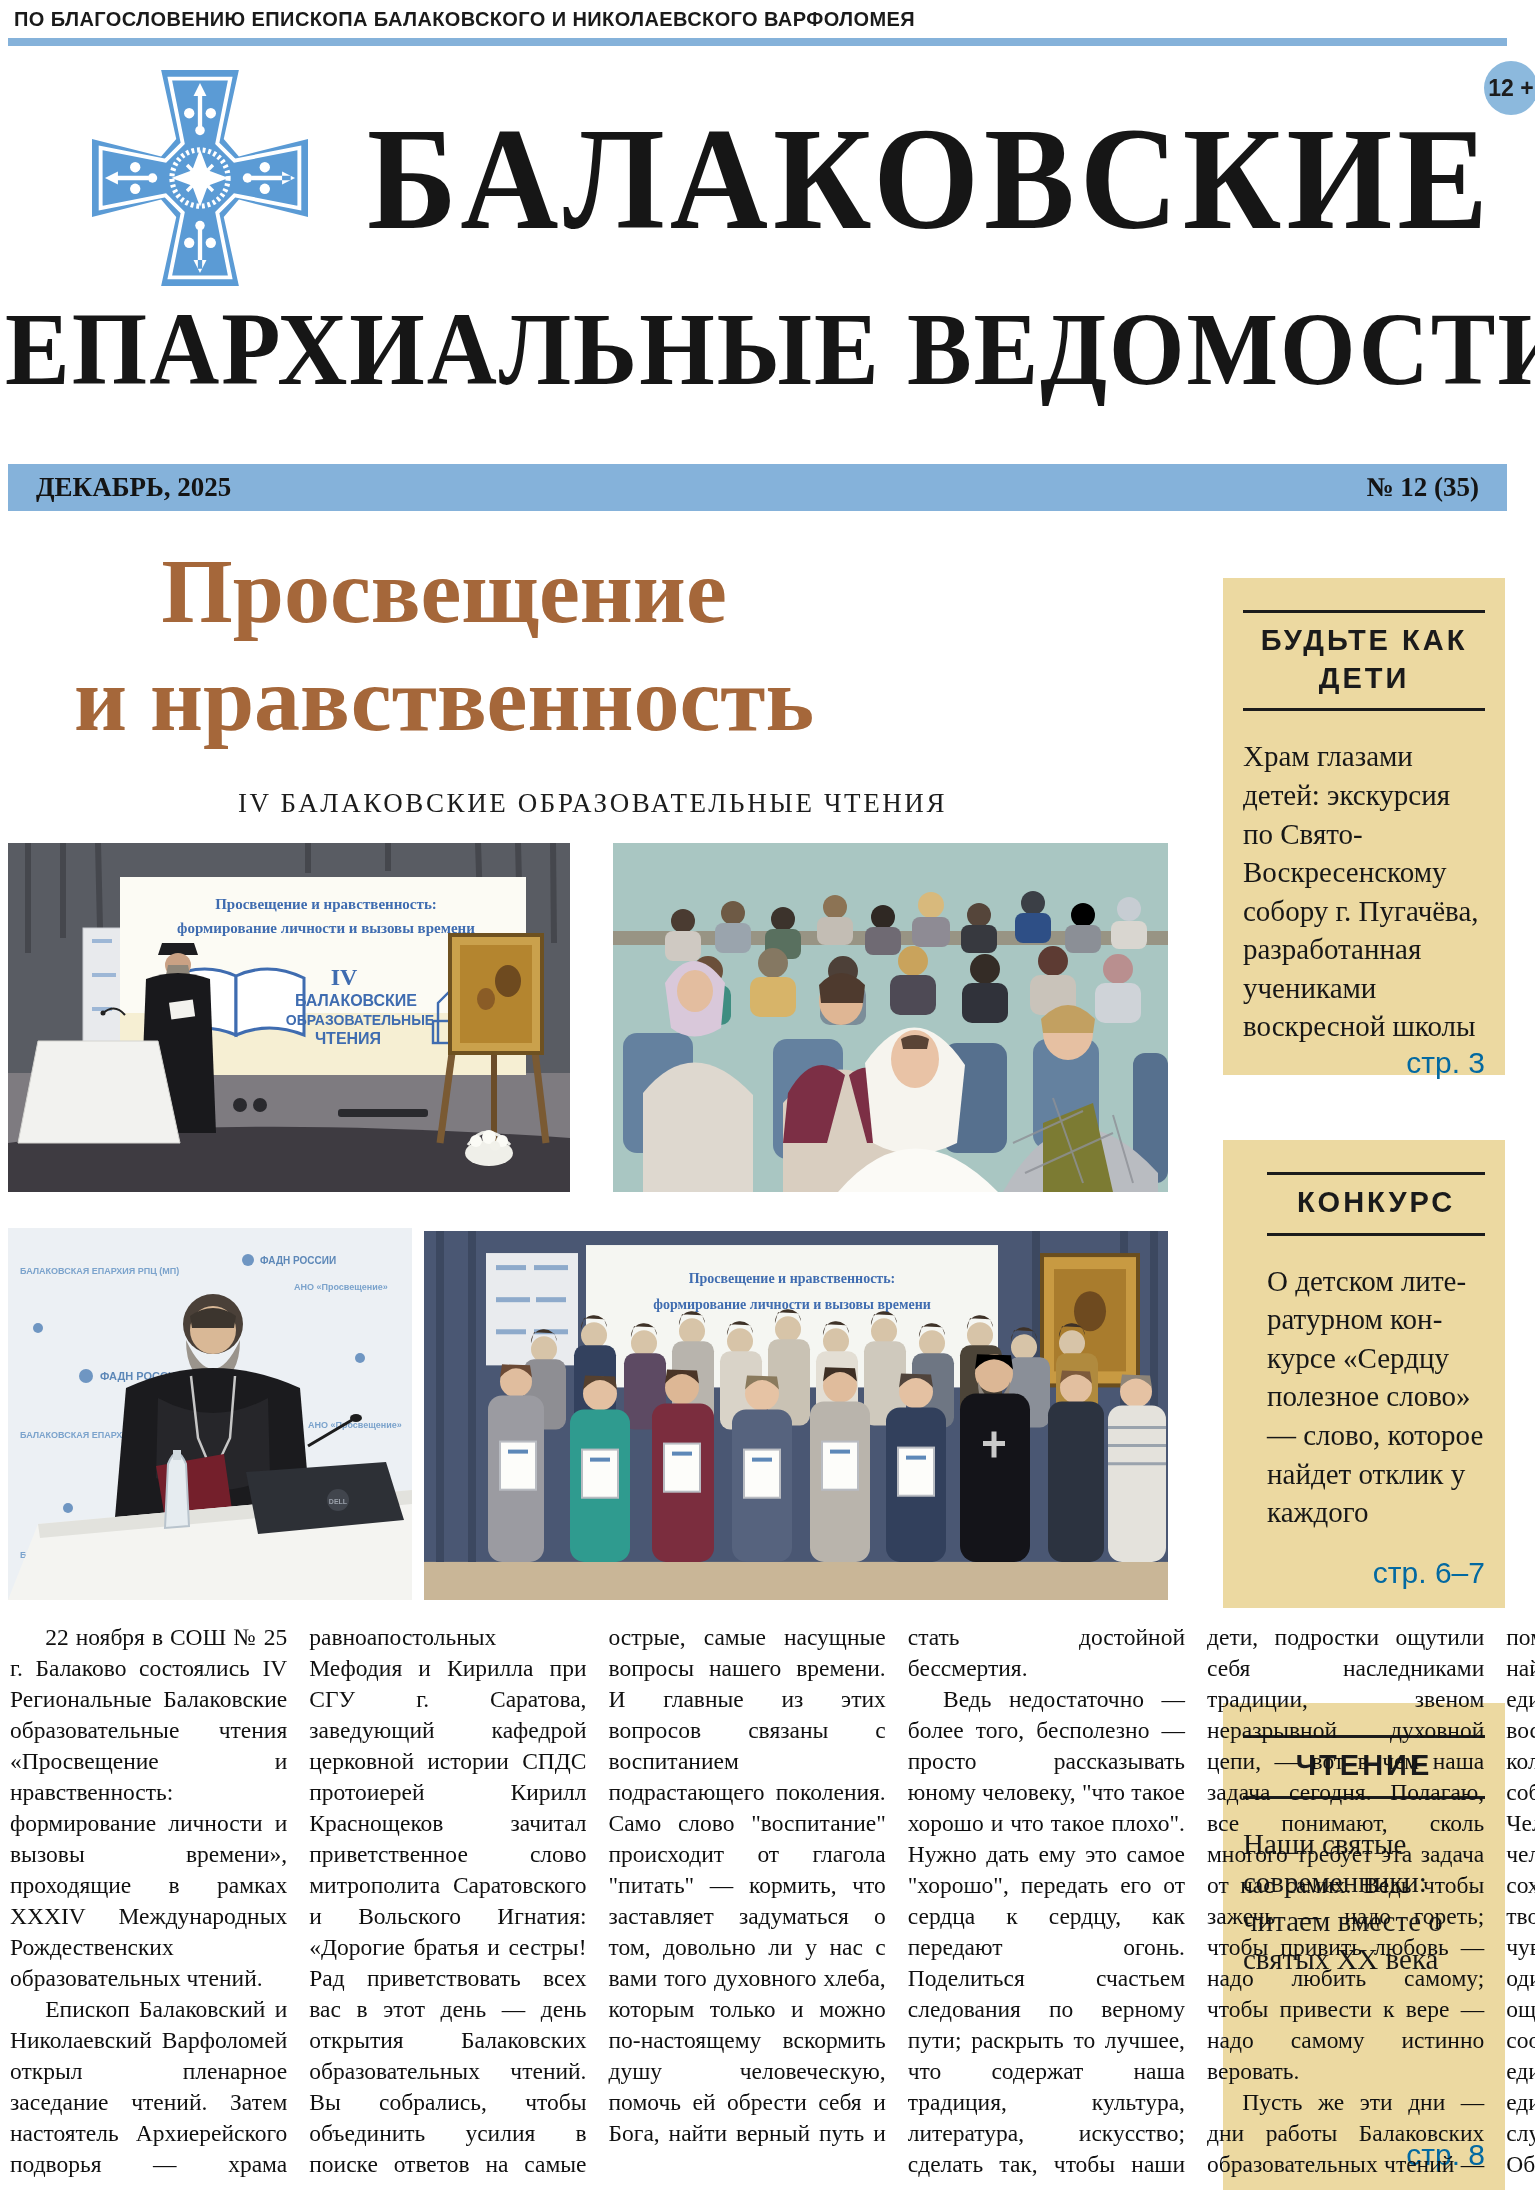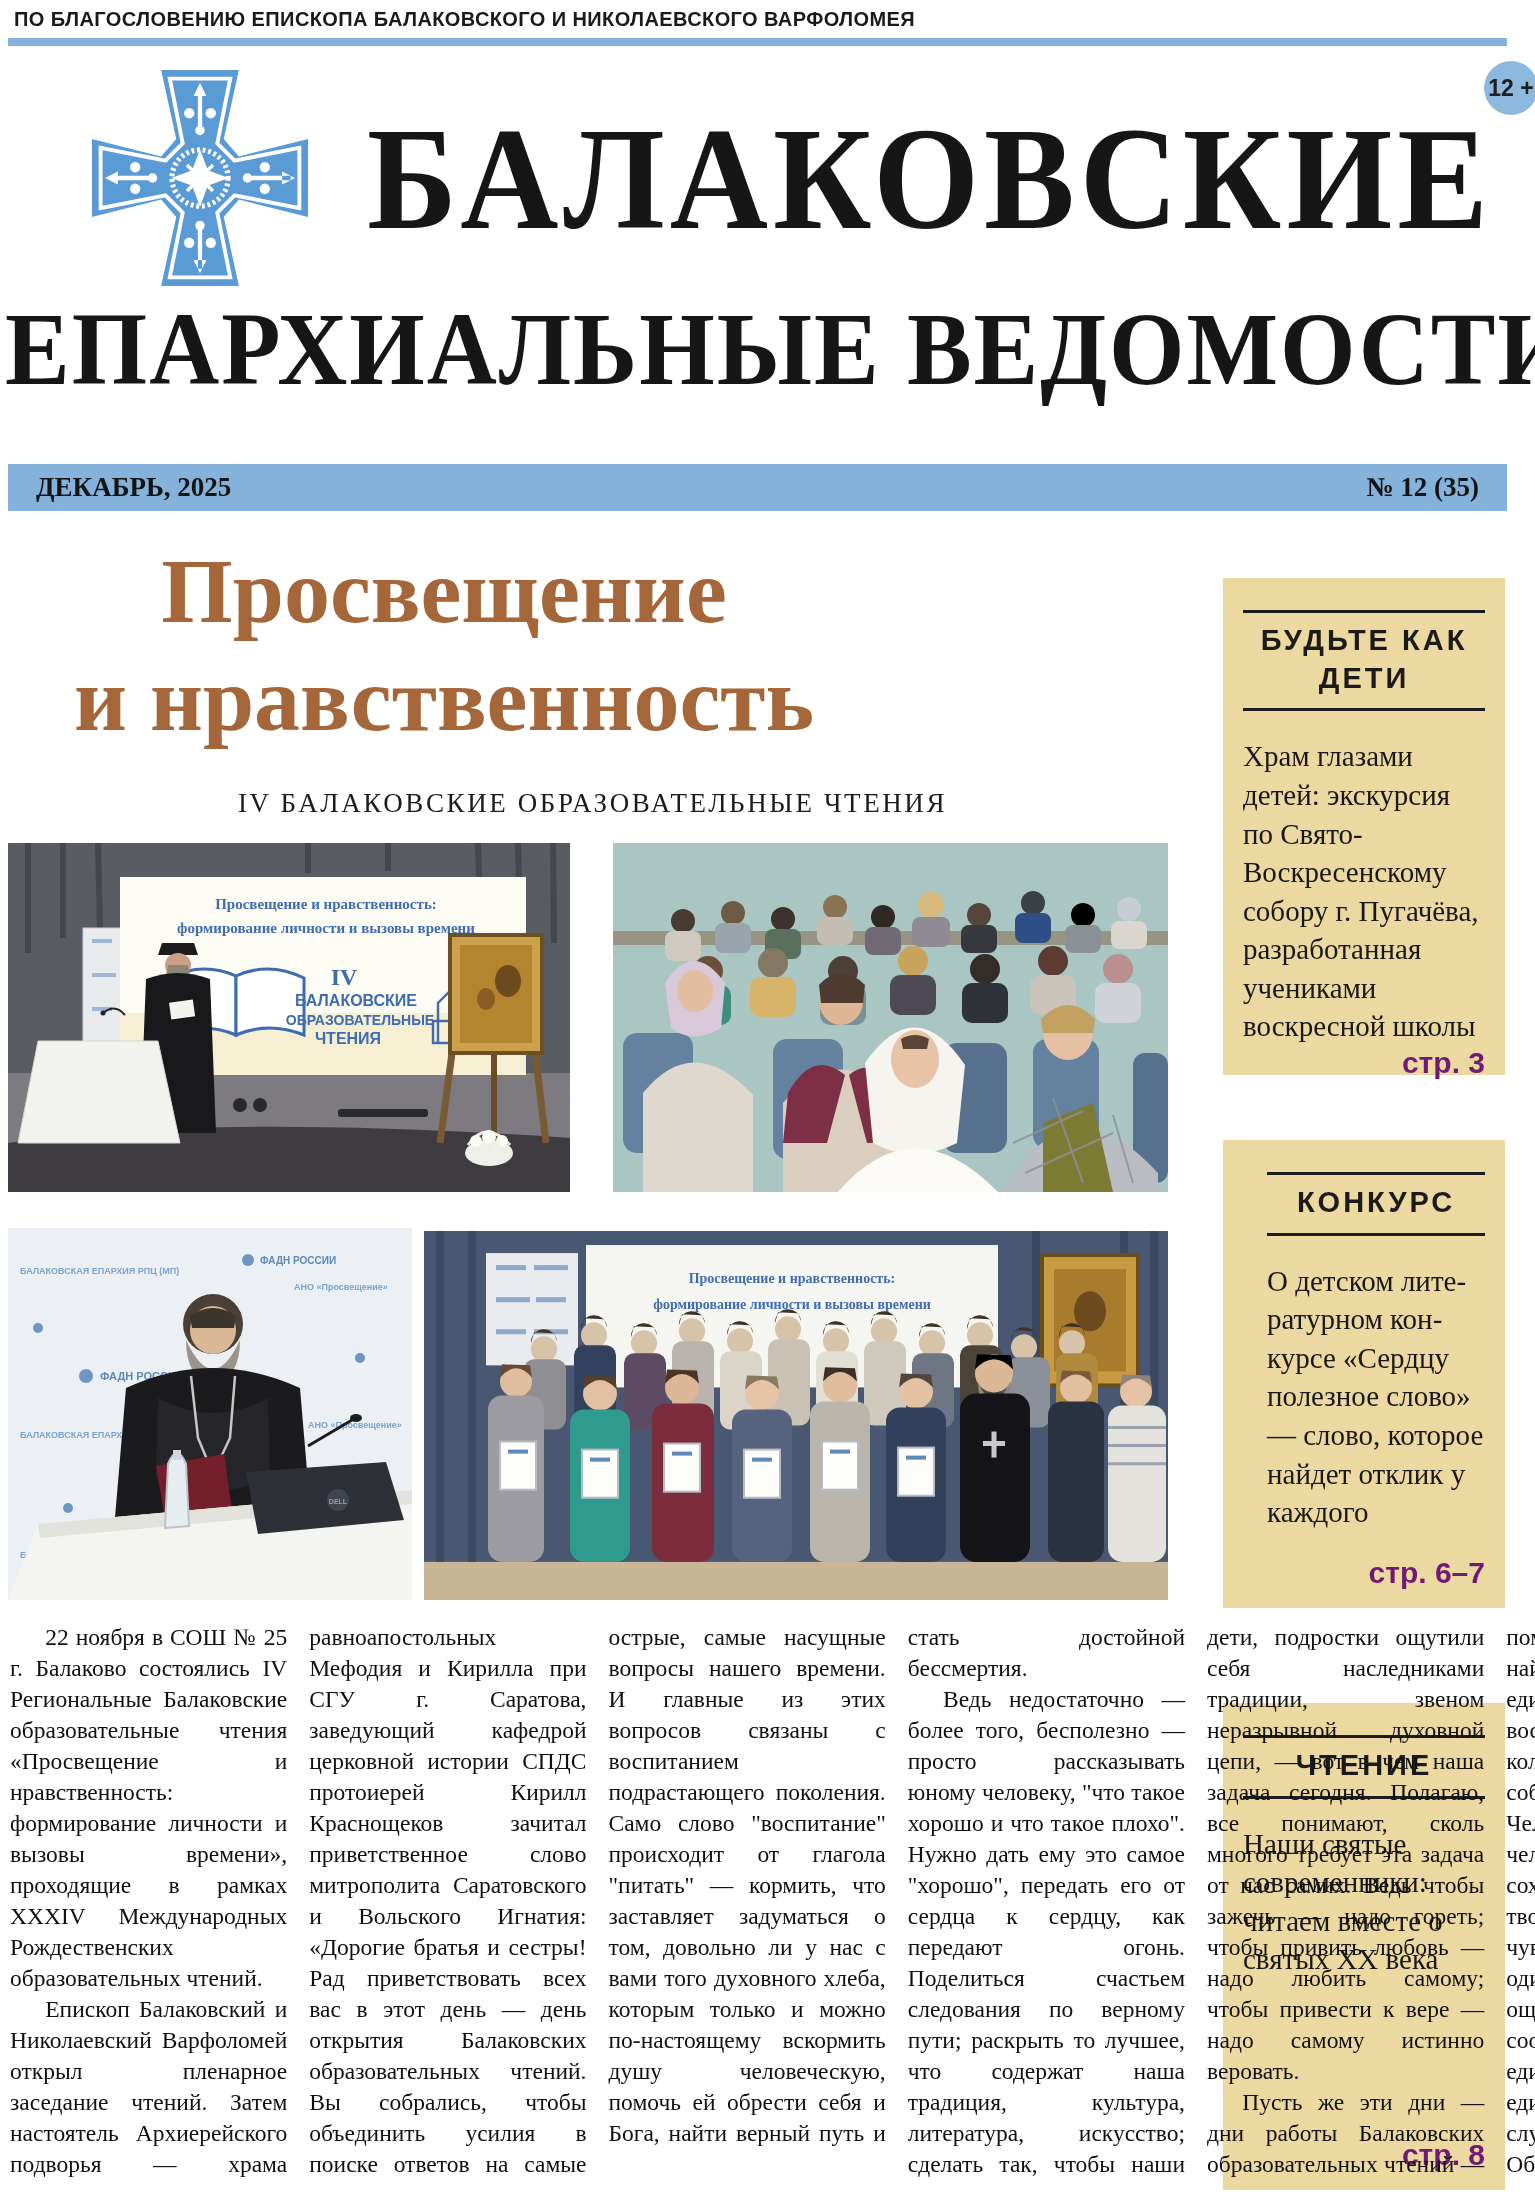--- a/index.html
+++ b/index.html
@@ -47,21 +47,21 @@
     box-sizing:border-box;padding:16px 20px 18px;display:flex;flex-direction:column;}
   .box1{top:578px;height:497px;}
   .box2{top:1140px;height:468px;padding-left:44px;}
   .box3{top:1703px;height:487px;}
   .kicker{border-top:3px solid #1c1c1c;border-bottom:3px solid #1c1c1c;
     padding:9px 0 11px;margin-top:16px;text-align:center;
     font-family:"Liberation Sans",sans-serif;font-weight:700;font-size:29px;line-height:1.3;
     letter-spacing:3px;color:#1b1b1b;}
   .boxbody{margin-top:26px;font-size:29px;line-height:1.33;color:#171717;}
   .boxpage{margin-top:auto;text-align:right;
-    font-family:"Liberation Sans",sans-serif;font-weight:700;font-size:30px;color:#701a75;}
+    font-family:"Liberation Sans",sans-serif;font-weight:400;font-size:30px;color:#0369a1;}
 
   
   .article{left:10px;top:1622px;width:1175px;height:579px;
     column-count:4;column-gap:22px;
     font-size:23.5px;line-height:31px;text-align:justify;color:#101010;}
   .article p{margin:0;text-indent:1.5em;}
 </style>
 </head>
 <body>
 

